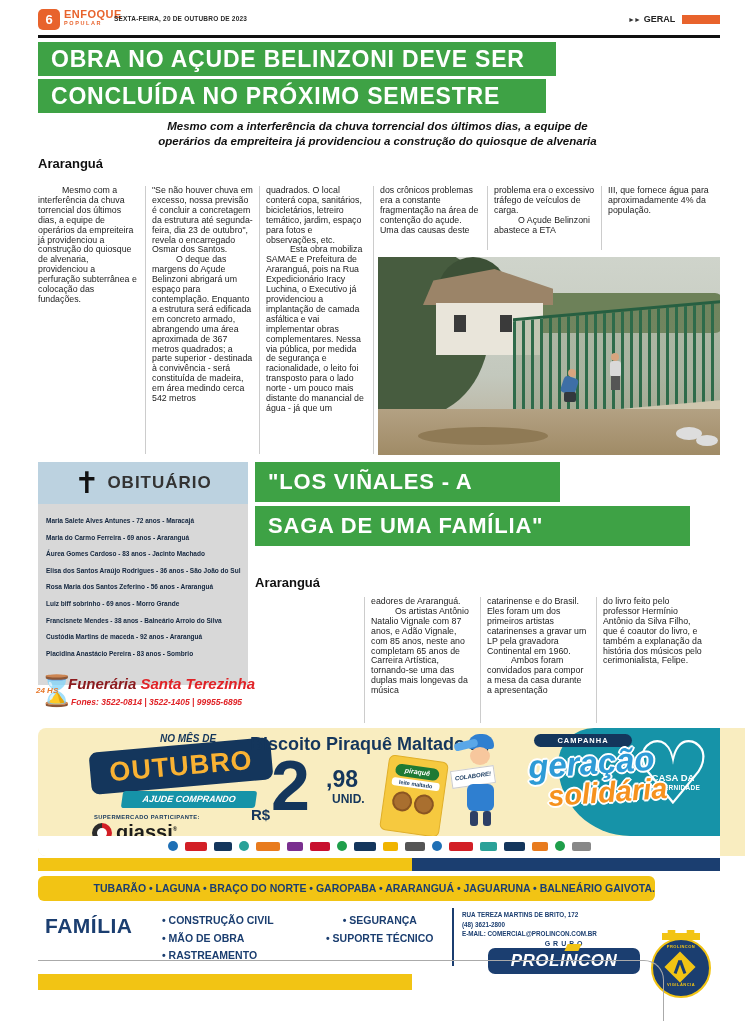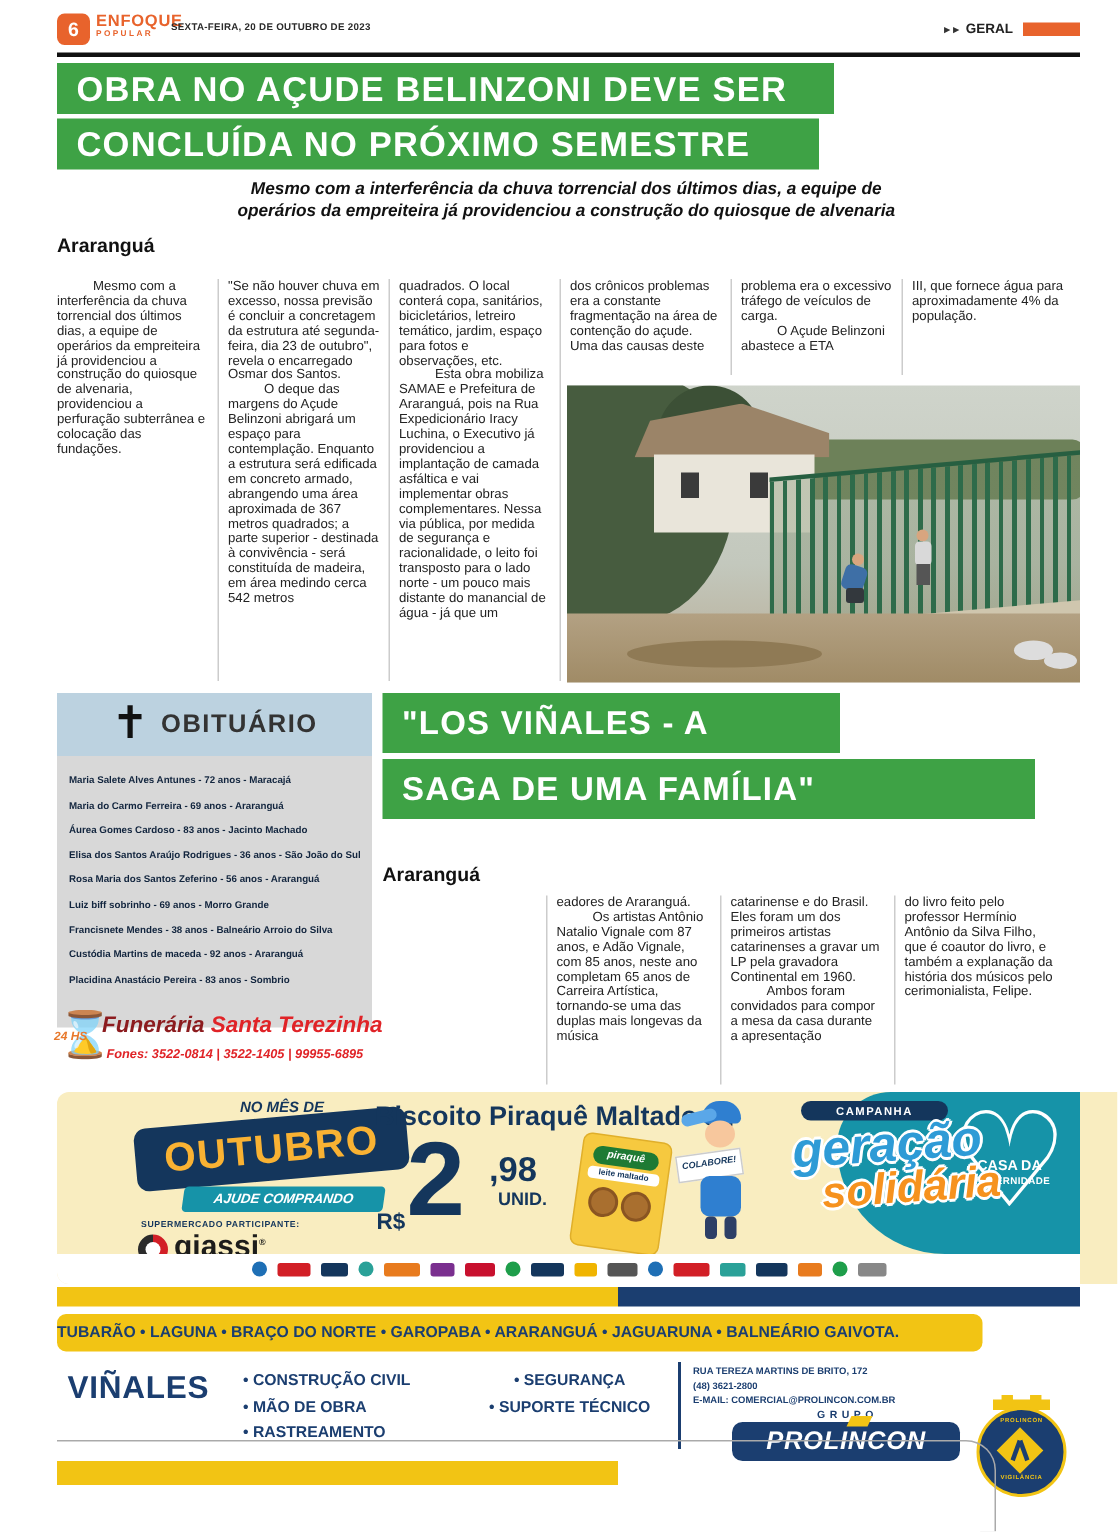--- a/index.html
+++ b/index.html
@@ -138,21 +138,21 @@
   #org-l2{position:absolute;left:0;top:54px;width:94px;text-align:center;font-size:6.5px;font-weight:800;color:#fff;letter-spacing:.3px;}
   #ad-logos{left:0;top:108px;width:682px;height:20px;background:#fff;display:flex;
       align-items:center;justify-content:center;gap:7px;}
   .chip{height:9px;border-radius:2px;}
   .chip.rnd{border-radius:50%;width:10px!important;height:10px;}
 
   
   #bar-y{left:38px;top:858px;width:374px;height:13px;background:#f2c414;}
   #bar-n{left:412px;top:858px;width:308px;height:13px;background:#1b3e70;}
   #cities{left:38px;top:876px;width:617px;height:25px;background:#f2c414;border-radius:6px;
-      color:#1b3e70;font-weight:800;font-size:10.5px;text-align:left;line-height:25px;}
+      color:#1b3e70;font-weight:800;font-size:10.5px;text-align:right;line-height:25px;}
 
   
   #svc-title{left:45px;top:914px;font-size:21px;font-weight:800;color:#1b3e70;letter-spacing:.5px;}
   #svc-l1{left:162px;top:912px;} #svc-l2{left:326px;top:912px;text-align:center;}
   .svc{font-size:10.5px;font-weight:800;color:#1b3e70;line-height:17.5px;white-space:nowrap;}
   .svc:before{content:"• ";}
   #svc-vline{left:452px;top:908px;width:2px;height:58px;background:#1b3e70;}
   #svc-c{left:462px;top:910px;font-size:6.3px;font-weight:800;color:#1b3e70;line-height:9.5px;}
   #svc-grupo{left:490px;top:940px;width:150px;text-align:center;font-size:7px;font-weight:700;
       letter-spacing:3px;color:#1b3e70;}
@@ -348,21 +348,21 @@
       <span class="chip" style="width:16px;background:#e87b1e;"></span>
       <span class="chip rnd" style="background:#1e9e4a;"></span>
       <span class="chip" style="width:19px;background:#888;"></span>
     </div>
   </div>
 
   <div class="abs" id="bar-y"></div>
   <div class="abs" id="bar-n"></div>
   <div class="abs" id="cities">TUBARÃO • LAGUNA • BRAÇO DO NORTE • GAROPABA • ARARANGUÁ • JAGUARUNA • BALNEÁRIO GAIVOTA.</div>
 
-  <div class="abs" id="svc-title">VIÑALES</div>
+  <div class="abs" id="svc-title">FAMÍLIA</div>
   <div class="abs" id="svc-l1">
     <div class="svc">CONSTRUÇÃO CIVIL</div>
     <div class="svc">MÃO DE OBRA</div>
     <div class="svc">RASTREAMENTO</div>
   </div>
   <div class="abs" id="svc-l2">
     <div class="svc">SEGURANÇA</div>
     <div class="svc">SUPORTE TÉCNICO</div>
   </div>
   <div class="abs" id="svc-vline"></div>

